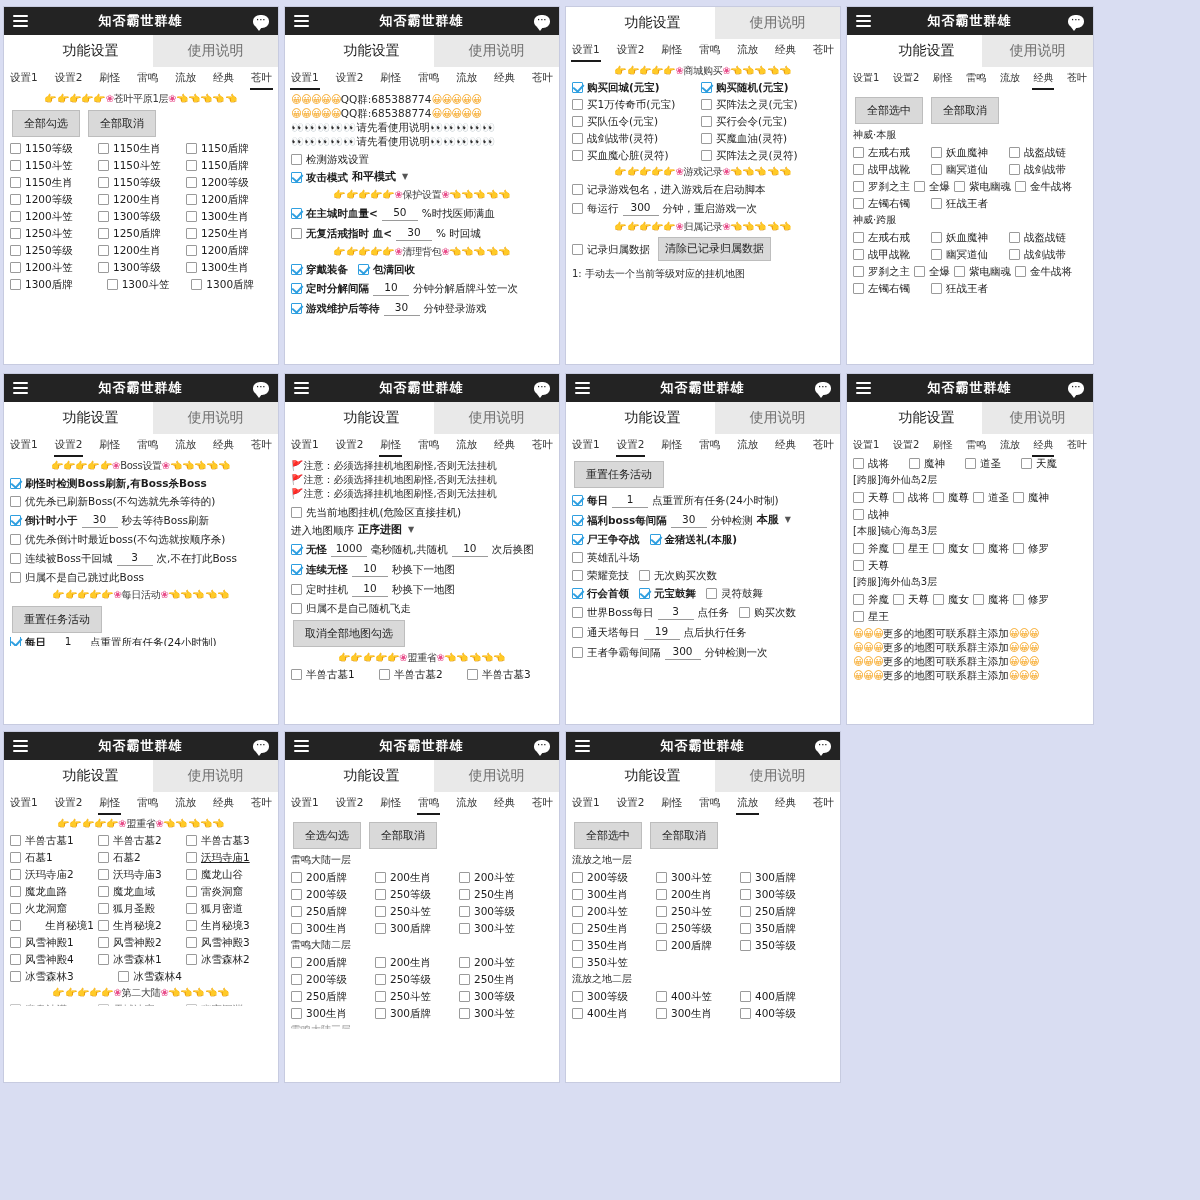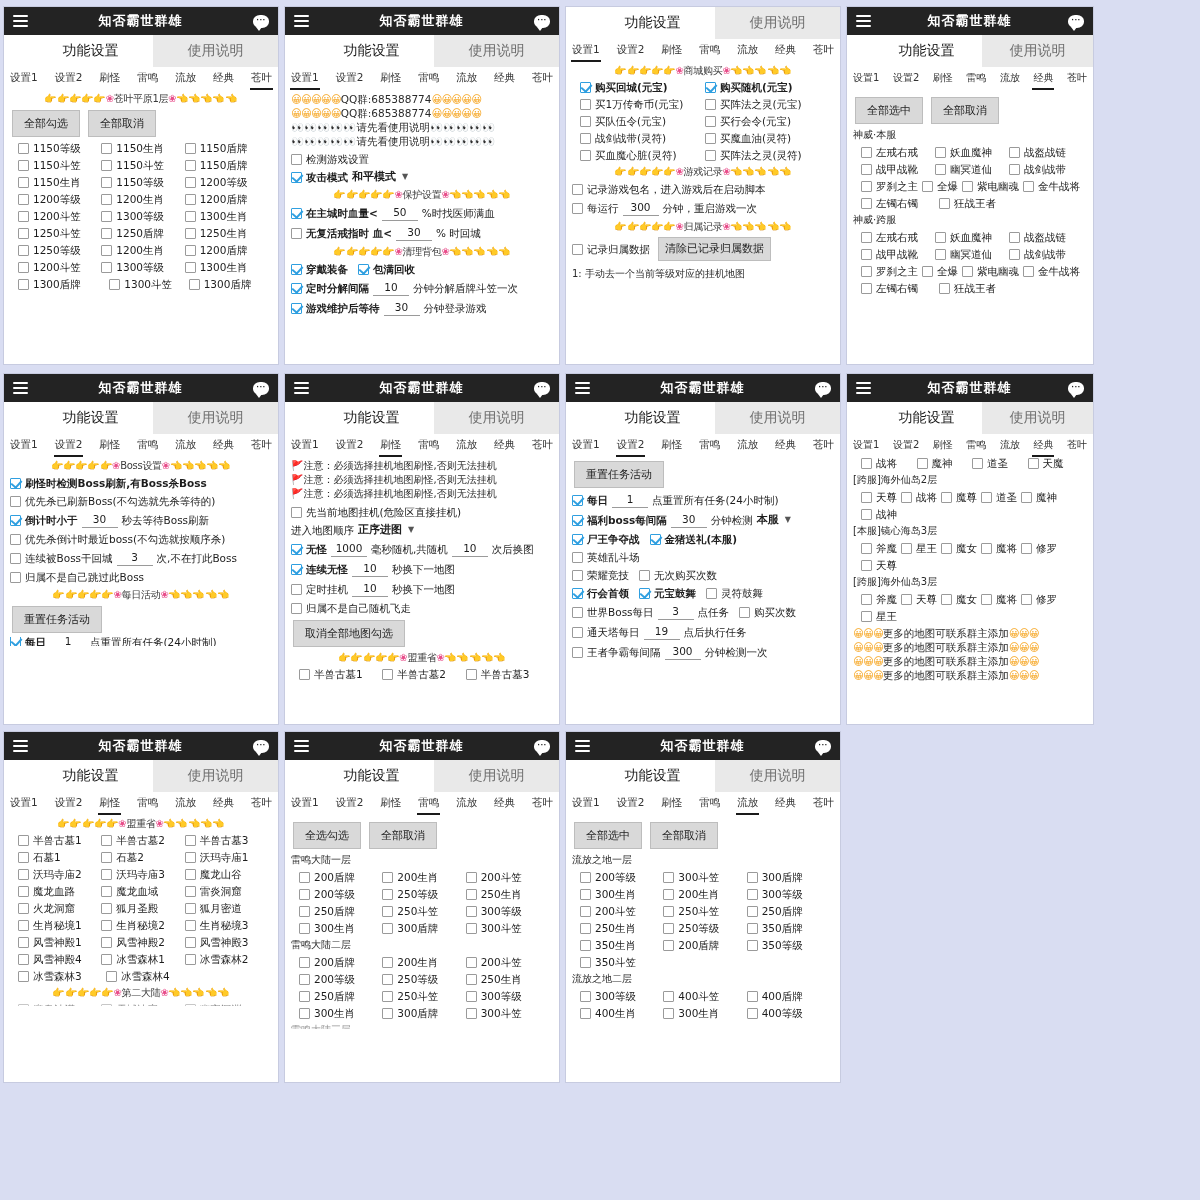--- a/index.html
+++ b/index.html
@@ -68,21 +68,21 @@
   .flag{color:#e8452c;}
 
   .btnrow{display:flex;gap:8px;margin:5px 0 4px 2px;}
   .btn{
     background:#d9d9d9;border:1px solid #bdbdbd;font-size:11px;color:#1d1d1d;
     padding:5px 11px;white-space:nowrap;
   }
 
   .row{display:flex;align-items:center;gap:4px;font-size:10.5px;color:#1d1d1d;
        line-height:14px;margin:4px 0;white-space:nowrap;}
-  .row.tight{margin:3px 8px;}
+  .row.tight{margin:3px 0;}
   .cell{display:flex;align-items:center;gap:4px;}
 
   .cb{
     width:11px;height:11px;border:1px solid #9a9a9a;background:#fff;
     box-sizing:border-box;flex:none;border-radius:1px;
   }
   .cb.on{
     border-color:#2f9fe0;background:#fff;position:relative;
   }
   .cb.on:after{
@@ -1012,21 +1012,21 @@
           </div>
           <div class="row tight">
             <span class="cell" style="width: 84px;">
               <span class="cb"></span>
               <span class="lbl">石墓1</span>
             </span>
             <span class="cell" style="width: 84px;">
               <span class="cb"></span>
               <span class="lbl">石墓2</span>
             </span>
-            <span class="cell" style="width: 84px;">
+            <span class="cell" style="width: 84px; text-decoration: underline;">
               <span class="cb"></span>
               <span class="lbl">沃玛寺庙1</span>
             </span>
           </div>
           <div class="row tight">
             <span class="cell" style="width: 84px;">
               <span class="cb"></span>
               <span class="lbl">沃玛寺庙2</span>
             </span>
             <span class="cell" style="width: 84px;">
@@ -1060,21 +1060,21 @@
             <span class="cell" style="width: 84px;">
               <span class="cb"></span>
               <span class="lbl">狐月圣殿</span>
             </span>
             <span class="cell" style="width: 84px;">
               <span class="cb"></span>
               <span class="lbl">狐月密道</span>
             </span>
           </div>
           <div class="row tight">
-            <span class="cell" style="width: 84px;">
+            <span class="cell" style="width: 84px; justify-content: space-between;">
               <span class="cb"></span>
               <span class="lbl">生肖秘境1</span>
             </span>
             <span class="cell" style="width: 84px;">
               <span class="cb"></span>
               <span class="lbl">生肖秘境2</span>
             </span>
             <span class="cell" style="width: 84px;">
               <span class="cb"></span>
               <span class="lbl">生肖秘境3</span>
@@ -1106,21 +1106,21 @@
             <span class="cell" style="width: 84px;">
               <span class="cb"></span>
               <span class="lbl">冰雪森林2</span>
             </span>
           </div>
           <div class="row tight">
             <span class="cell" style="width: 84px;">
               <span class="cb"></span>
               <span class="lbl">冰雪森林3</span>
             </span>
-            <span class="cell" style="width: 84px;">
+            <span class="cell" style="width: 84px; justify-content: flex-end;">
               <span class="cb"></span>
               <span class="lbl">冰雪森林4</span>
             </span>
           </div>
         </div>
       <div class="banner"><span class="ban-y">👉👉👉👉👉</span><span class="ban-p">❀</span><span class="ban-t">第二大陆</span><span class="ban-p">❀</span><span class="ban-y">👈👈👈👈👈</span></div>
       <div id="p9cut" style="overflow:hidden;height:7px;opacity:.55">
           <div class="row tight">
             <span class="cell" style="width: 84px;">
               <span class="cb"></span>

